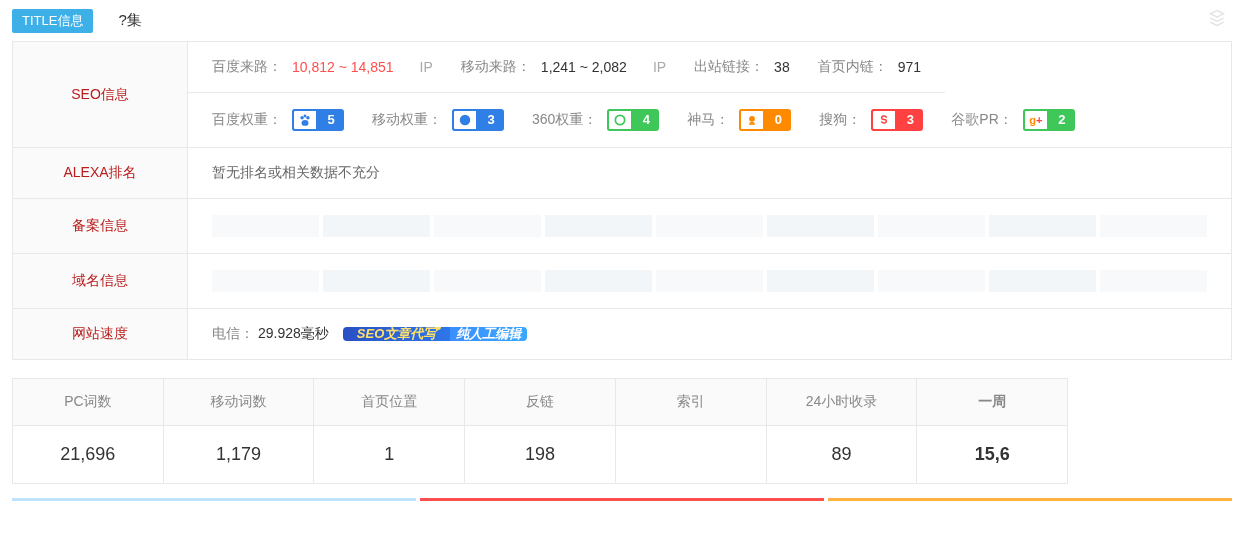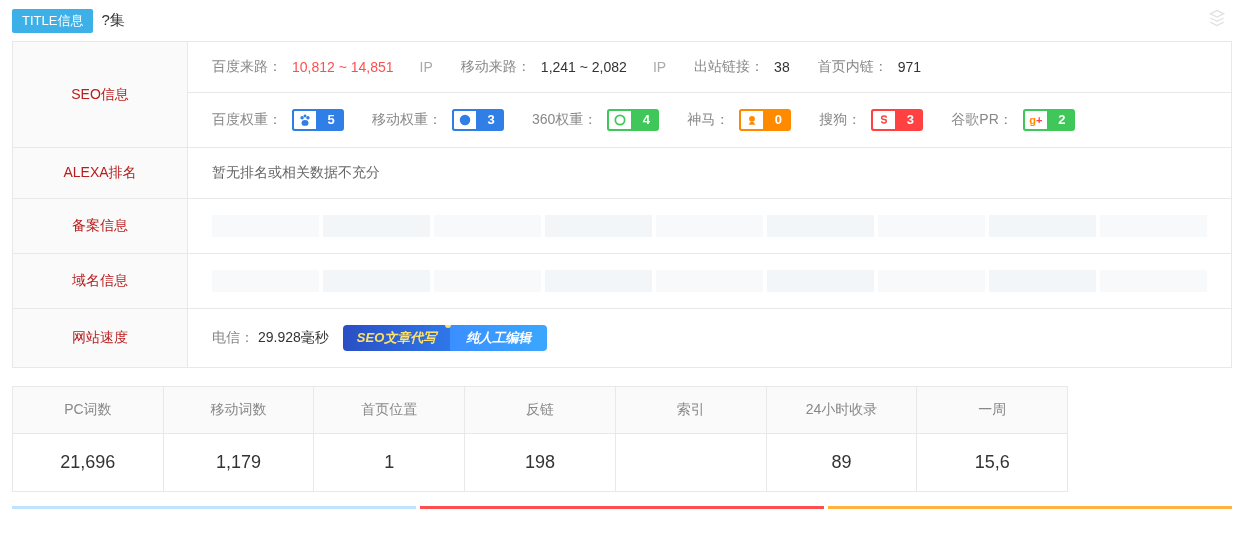--- a/index.html
+++ b/index.html
@@ -7,21 +7,21 @@
       font-family: "Microsoft YaHei", Arial, sans-serif;
       font-size: 14px;
       color: #666;
       background: #fff;
       width: 1239px;
     }
     .title-bar {
       display: flex;
       align-items: center;
       padding: 8px 12px;
-      gap: 8px;
+      gap: 25px;
     }
     .title-badge {
       background: #3eb0e8;
       color: #fff;
       padding: 3px 10px;
       font-size: 13px;
       border-radius: 2px;
     }
     .title-text {
       color: #333;
@@ -55,21 +55,21 @@
       border-right: 1px solid #e8e8e8;
     }
     .seo-value-cell {
       flex: 1;
       padding: 16px 24px;
       display: flex;
       align-items: center;
       gap: 32px;
       flex-wrap: wrap;
     }
-    .seo-info-stack { flex-direction: column; align-items: stretch; padding: 0; gap: 0; }
+    .seo-info-stack { flex-direction: row; align-items: stretch; padding: 0; gap: 0; }
     .seo-subrow {
       padding: 16px 24px;
       display: flex;
       align-items: center;
       gap: 28px;
       border-bottom: 1px solid #e8e8e8;
     }
     .seo-subrow:last-child { border-bottom: none; }
     .metric-item { display: flex; align-items: center; gap: 10px; }
     .metric-label { color: #888; }
@@ -113,38 +113,38 @@
     .sogou-bg .weight-icon { background: #fff; color: #ff4141; border: 2px solid #ff4141; border-radius: 3px 0 0 3px; }
     .google-bg { background: #3fc75a; }
     .google-bg .weight-icon { background: #fff; color: #ff8a00; border: 2px solid #3fc75a; border-radius: 3px 0 0 3px; }
     .weight-outer-baidu .weight-icon { background: #fff; border: 2px solid #2f7fe6; border-radius: 3px 0 0 3px; }
     .promo-badge {
       display: inline-flex;
       align-items: center;
       border-radius: 4px;
       overflow: hidden;
       position: relative;
-      height: 26px;
+      height: 14px;
       margin-left: 10px;
     }
     .promo-left {
       background: linear-gradient(90deg, #2a4fc4, #2e77e9);
       color: #ffe06a;
       font-weight: bold;
       padding: 0 14px;
       font-style: italic;
       line-height: 26px;
       font-size: 13px;
     }
     .promo-right {
       background: linear-gradient(90deg, #3a8fff, #3aa7ff);
       color: #fff;
       font-weight: bold;
       font-style: italic;
-      padding: 0 16px;
+      padding: 0 6px;
       line-height: 26px;
       font-size: 13px;
     }
     .promo-dot {
       position: absolute;
       top: -3px;
       left: 50%;
       width: 6px; height: 6px;
       background: #ffe06a;
       border-radius: 50%;
@@ -166,21 +166,21 @@
       width: 1056px;
       margin: 18px 12px 0;
       border: 1px solid #e8e8e8;
       display: flex;
     }
     .stats-col {
       flex: 1;
       border-right: 1px solid #e8e8e8;
       text-align: center;
     }
-    .stats-col:last-child { border-right: none; }
+    .stats-col:last-child { border-right: none; font-weight: bold; }
     .stats-head {
       background: #fafafa;
       padding: 14px 0;
       color: #888;
       border-bottom: 1px solid #e8e8e8;
     }
     .stats-val {
       padding: 18px 0;
       color: #333;
       font-size: 18px;

